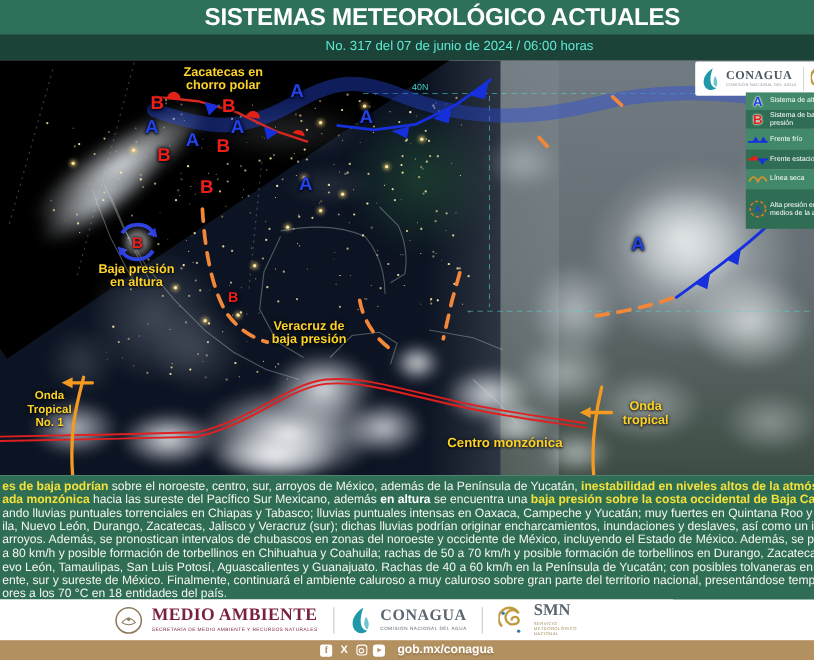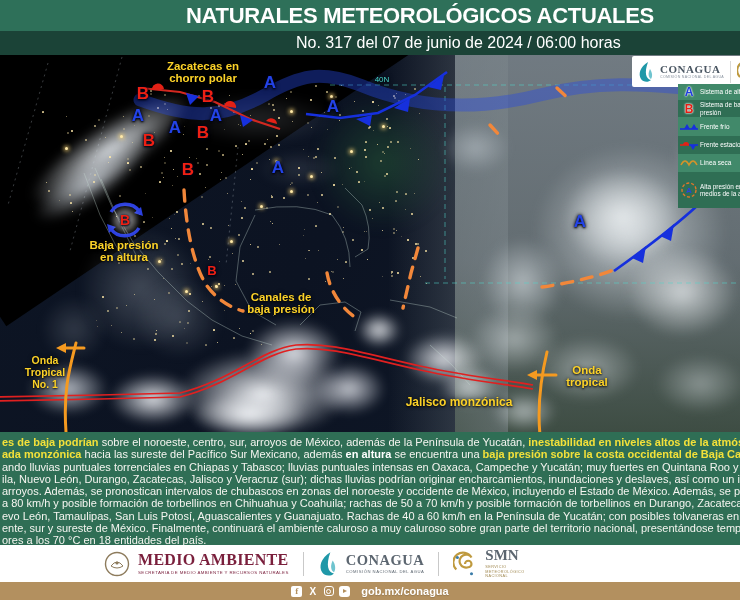--- a/index.html
+++ b/index.html
@@ -3,21 +3,21 @@
 <meta charset="utf-8">
 <style>
   html,body{margin:0;padding:0;background:#777;}
   #stage{position:relative;width:740px;height:600px;overflow:hidden;background:#fff;
          font-family:"Liberation Sans","DejaVu Sans",sans-serif;}
   
   #titlebar{position:absolute;left:0;top:0;width:740px;height:31px;background:#2e7059;overflow:hidden;}
   #titlebar .t{position:absolute;left:186px;top:3px;font-size:22px;font-weight:bold;color:#fff;
                letter-spacing:-0.3px;white-space:nowrap;}
   #subbar{position:absolute;left:0;top:31px;width:740px;height:24px;background:#1b4337;overflow:hidden;}
-  #subbar .t{position:absolute;left:296px;top:3px;font-size:16px;color:#ffffff;white-space:nowrap;}
+  #subbar .t{position:absolute;left:296px;top:3px;font-size:12px;color:#5eead4;white-space:nowrap;}
   
   #map{position:absolute;left:0;top:55px;width:740px;height:377px;overflow:hidden;
        background:linear-gradient(120deg,#0d1524 0%,#0c1322 45%,#101a2a 100%);}
   #map .layer{position:absolute;left:0;top:0;width:740px;height:377px;}
   #space{position:absolute;left:-150px;top:-240px;width:520px;height:400px;background:#000;
          transform:rotate(-34deg);}
   .cl{position:absolute;border-radius:50%;filter:blur(5px);}
   #term{position:absolute;left:388px;top:0;width:120px;height:377px;
         background:linear-gradient(to right,rgba(125,135,140,0),rgba(125,135,140,0.5));}
   #dayside{position:absolute;left:455px;top:0;width:285px;height:377px;
@@ -84,21 +84,21 @@
   #goldbar .yt{background:#fff;border-radius:3px;position:relative;}
   #goldbar .yt::after{content:"";position:absolute;left:4px;top:3px;border-left:4px solid #b3905f;border-top:2.5px solid transparent;border-bottom:2.5px solid transparent;}
   #goldbar .url{color:#fff;font-weight:bold;font-size:11px;margin-left:6px;text-shadow:0 1px 1px rgba(0,0,0,0.15);}
 </style>
 </head>
 <body>
 
 <div id="stage">
 
   <div id="titlebar">
-    <div class="t">NATURALES METEOROLÓGICOS ACTUALES</div>
+    <div class="t">SISTEMAS METEOROLÓGICO ACTUALES</div>
   </div>
   <div id="subbar">
     <div class="t">No. 317 del 07 de junio de 2024 / 06:00 horas</div>
   </div>
 
   <div id="map">
     <div id="dayside"></div>
     <div id="term"></div>
     <div id="seus"></div>
     <div id="space"></div>
@@ -547,29 +547,29 @@
         <span class="pl plB" style="left: 188px; top: 115px;">B</span>
         <span class="pl plB" style="left: 212px; top: 215px; font-size: 13px;">B</span>
         <span class="pl plB" style="left: 125px; top: 165px; font-size: 14px;">B</span>
       </div>
     <div class="layer" id="maplabels">
         <div class="mlab" style="left: 203px; top: 5px; font-size: 11.5px;">
           <div>Zacatecas en</div>
           <div>chorro polar</div>
         </div>
         <div class="mlab" style="left: 281px; top: 236px; font-size: 11.5px;">
-          <div>Canales de</div>
+          <div>Veracruz de</div>
           <div>baja presión</div>
         </div>
         <div class="mlab" style="left: 124px; top: 184px; font-size: 11.5px;">
           <div>Baja presión</div>
           <div>en altura</div>
         </div>
         <div class="mlab" style="left: 459px; top: 340px; font-size: 12px;">
-          <div>Jalisco monzónica</div>
+          <div>Centro monzónica</div>
         </div>
         <div class="mlab" style="left: 45px; top: 299px; font-size: 10.5px;">
           <div>Onda</div>
           <div>Tropical</div>
           <div>No. 1</div>
         </div>
         <div class="mlab" style="left: 587px; top: 309px; font-size: 11.5px;">
           <div>Onda</div>
           <div>tropical</div>
         </div>

